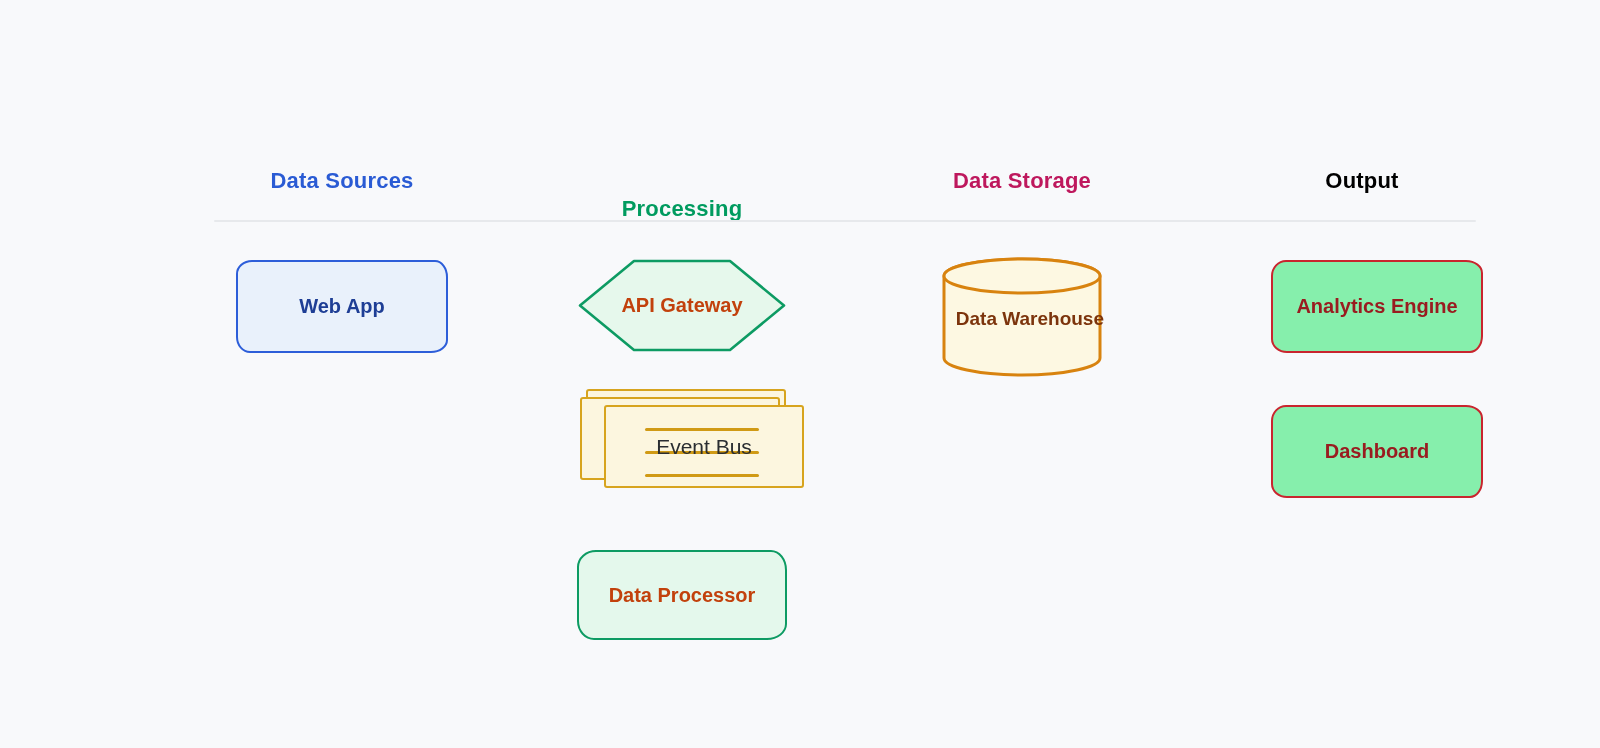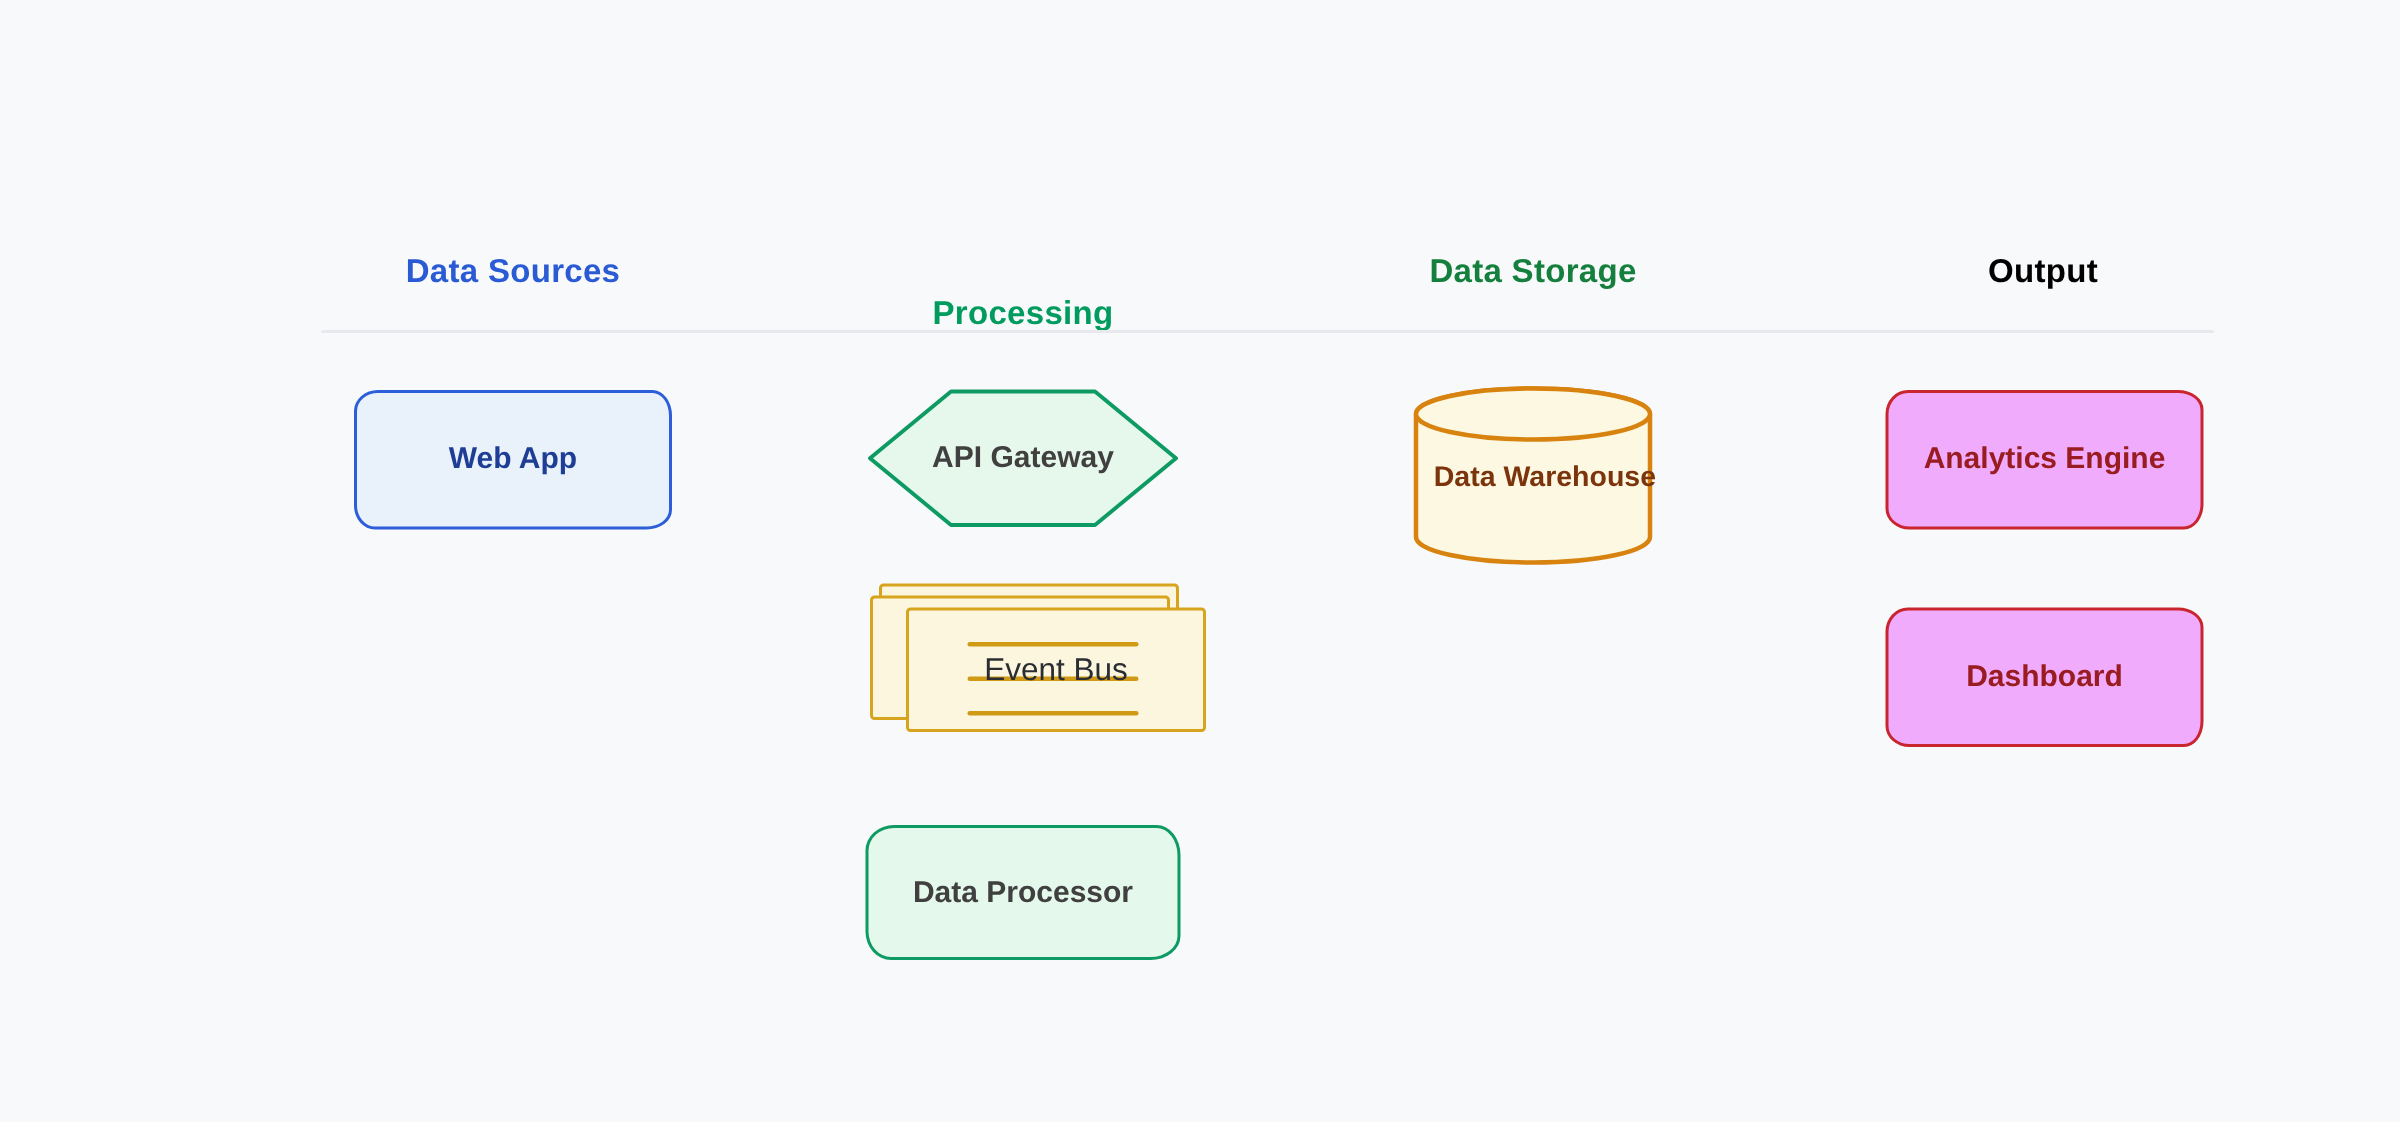--- a/index.html
+++ b/index.html
@@ -3,40 +3,40 @@
 <meta charset="utf-8">
 <style>
   html,body{margin:0;padding:0;}
   body{width:1600px;height:748px;background:#f8f9fb;font-family:"Liberation Sans",sans-serif;overflow:hidden;}
   .canvas{position:relative;width:1600px;height:748px;background:#f8f9fb;}
 
   
   .col-header{position:absolute;top:168px;transform:translateX(-50%);font-size:22px;font-weight:bold;white-space:nowrap;letter-spacing:.2px;}
   .ch-blue{color:#2a5bd4;}
   .ch-green{color:#009b5f;margin-top:28px;}
-  .ch-orange{color:#15803d;}
+  .ch-orange{color:#be185d;}
   .ch-red{color:#000000;}
   .divider{position:absolute;left:214px;top:220px;width:1262px;height:2px;background:#e7e9ec;border-radius:1px;}
 
   
   .node{position:absolute;box-sizing:border-box;}
   .nl{font-size:20px;font-weight:bold;white-space:nowrap;}
   .t-blue{color:#1e3e95;}
-  .t-green{color:#404040;text-align:right;}
+  .t-green{color:#c2410c;text-align:right;}
   .t-red{color:#991c20;}
   .t-brown{color:#7c340c;font-size:19px;}
   .t-dark{color:#2a2d31;font-weight:400;font-size:21px;}
 
   
   .rect{width:212px;height:93px;display:flex;align-items:center;justify-content:center;
         border-style:solid;border-width:2.5px;}
   .rect-blue{background:#e9f1fb;border-color:#2d5ed9;
         border-radius:16px 13px 17px 14px / 14px 17px 13px 16px;justify-content:center;}
-  .rect-red{background:#f0abfc;border-color:#c9252e;
-        border-radius:15px 17px 13px 16px / 16px 13px 17px 14px;}
+  .rect-red{background:#86efac;border-color:#c9252e;
+        border-radius:15px 17px 13px 16px / 16px 13px 17px 14px;margin-left:14px;}
   .rect-green{width:210px;height:90px;background:#e4f8ec;border-color:#0d9b63;
         border-radius:19px 16px 20px 17px / 17px 20px 16px 19px;}
 
   
   .hex{width:210px;height:95px;}
   .hex svg{position:absolute;left:0;top:0;}
   .hex .nl{position:absolute;left:0;top:0;width:100%;height:100%;
         display:flex;align-items:center;justify-content:center;}
 
   

